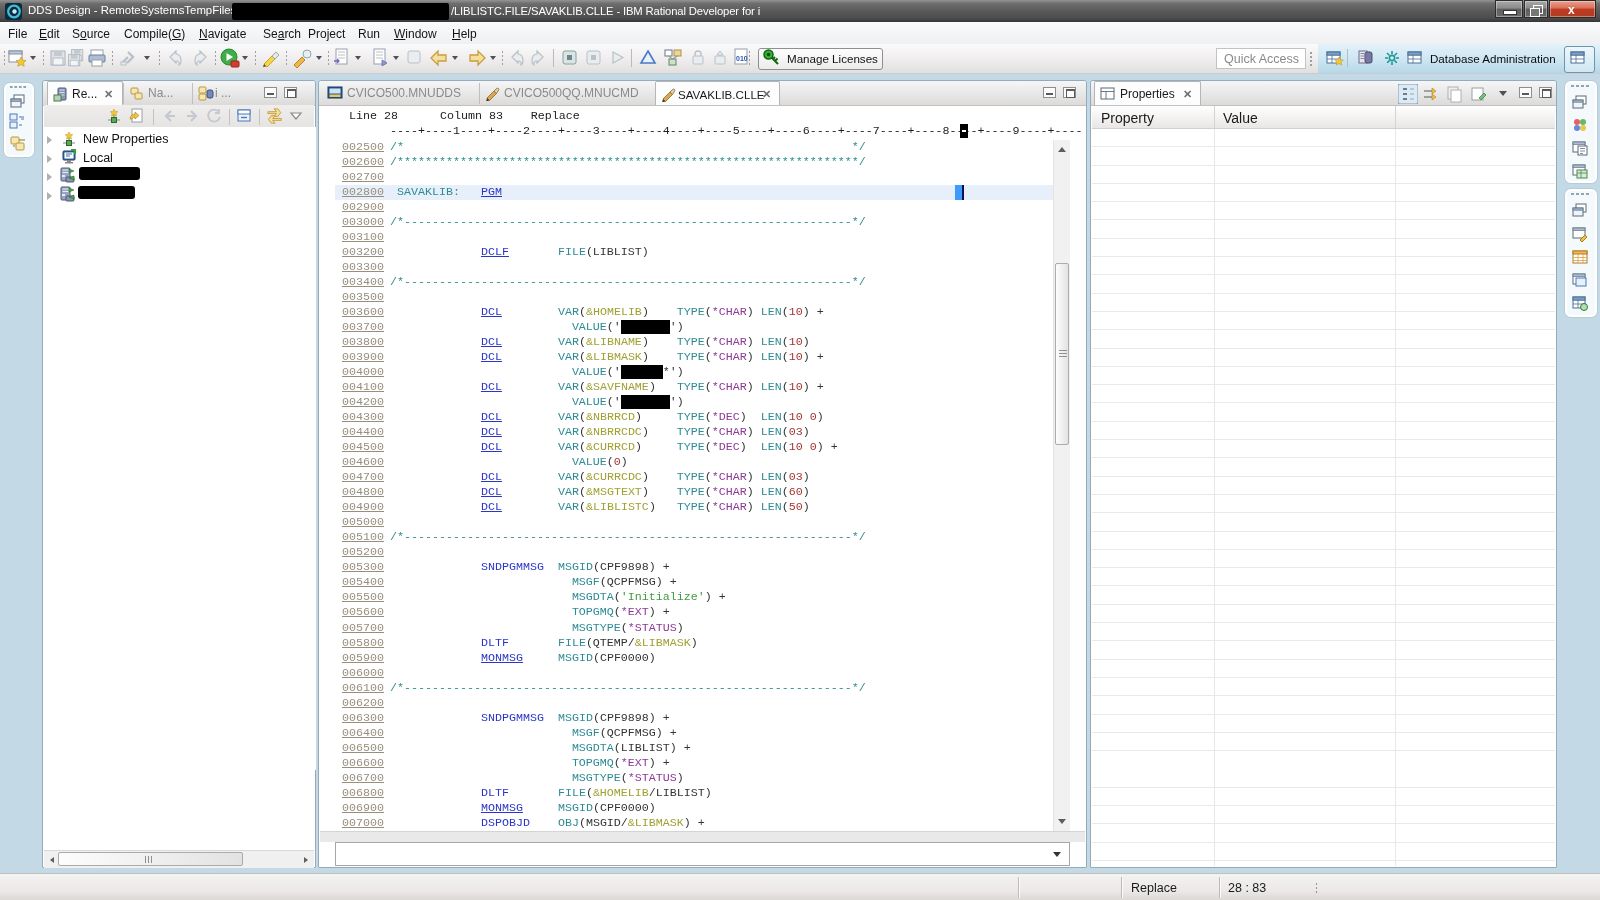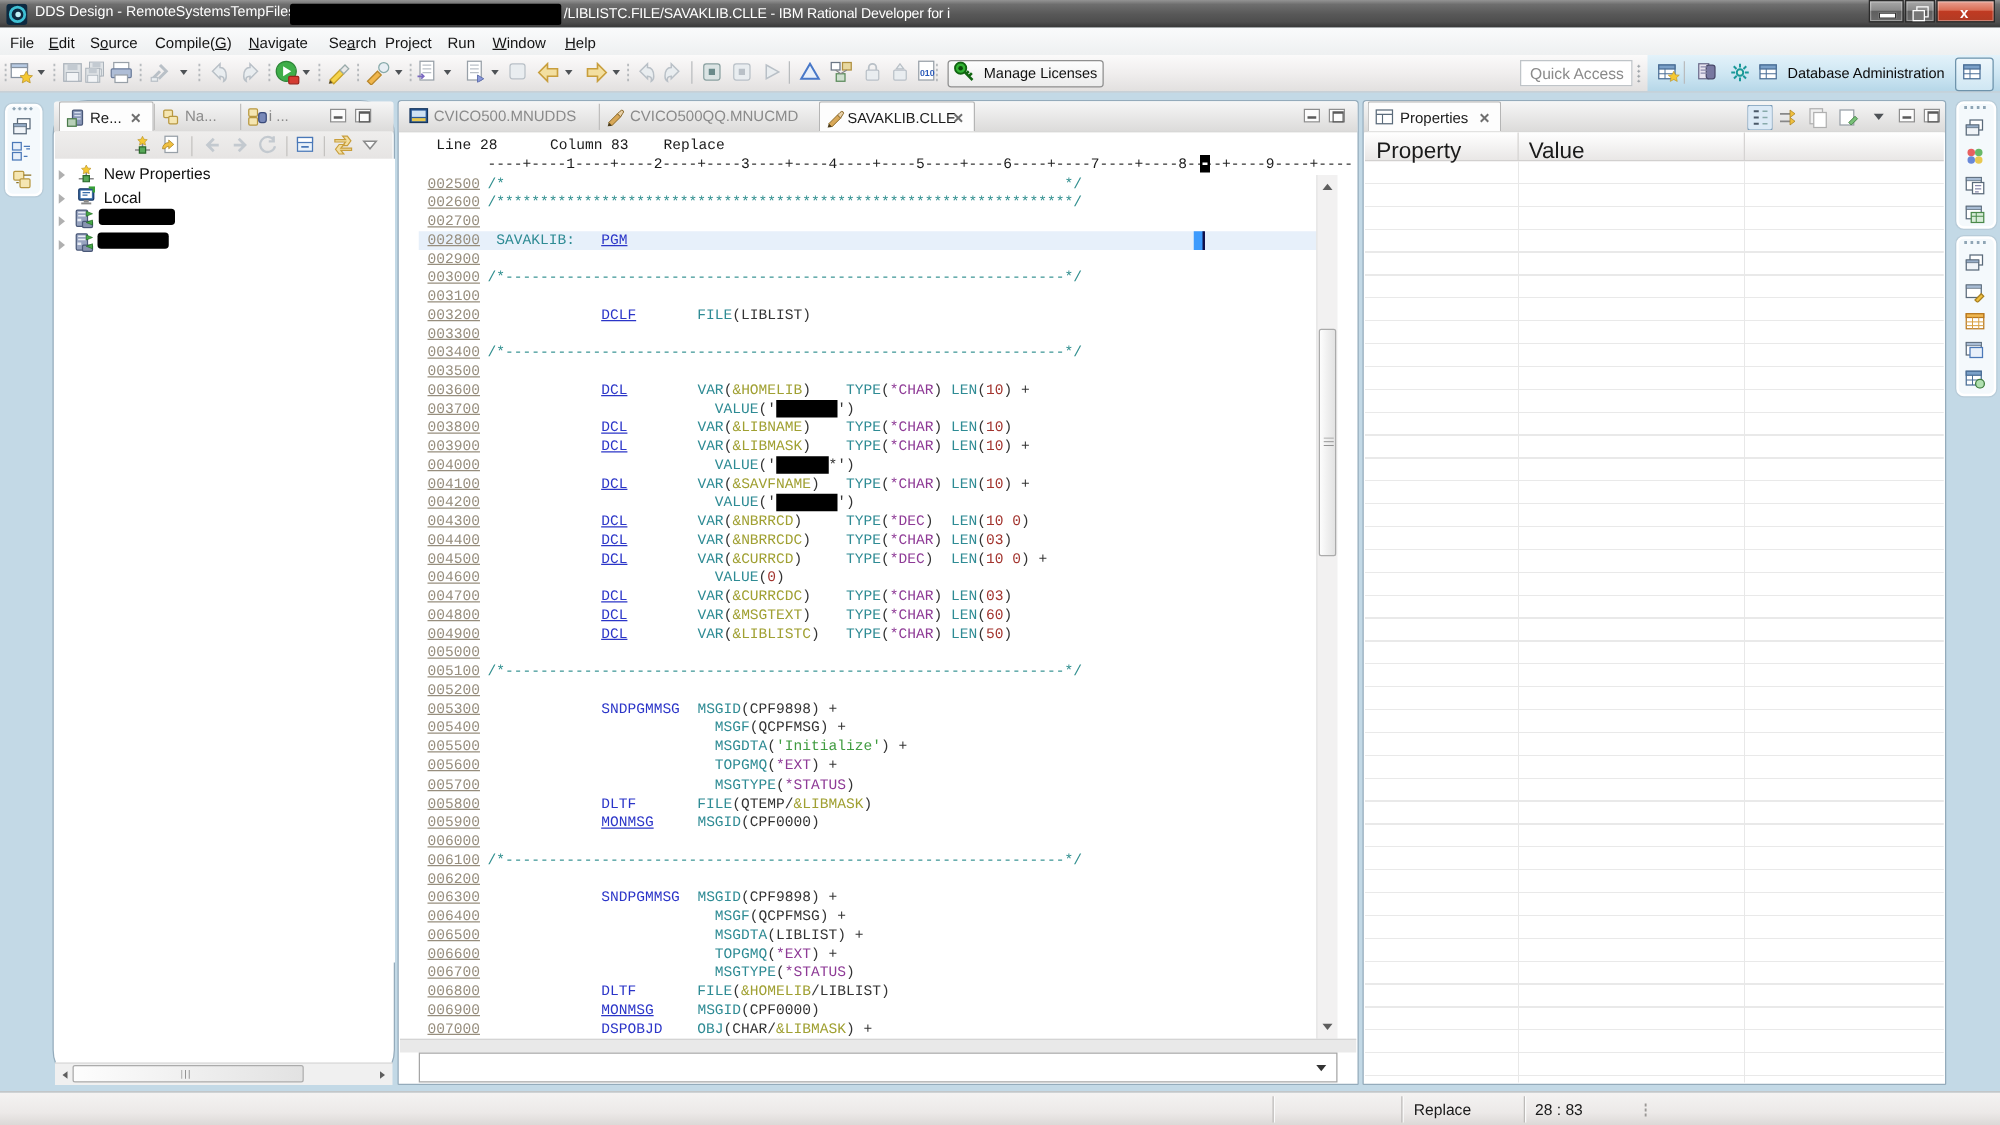--- a/index.html
+++ b/index.html
@@ -55,21 +55,21 @@
 .code .n{color:#a3352f;}
 .code .g{color:#3f9b3f;}
 .code .p{color:#333;}
 .code .rd{background:#000;}
 .curline{position:absolute;left:16px;top:104px;width:719px;height:15px;background:#e7f0fa;}
 .vscroll{position:absolute;background:#f2f1f1;border-left:1px solid #e3e3e3;}
 .sb-thumb{position:absolute;background:linear-gradient(90deg,#fdfdfd,#e2e2e2);border:1px solid #ababab;border-radius:2px;box-sizing:border-box;}
 .arrow{position:absolute;width:0;height:0;}
 
 .prop-head{position:absolute;left:1px;top:25px;right:1px;height:22px;background:linear-gradient(180deg,#ffffff,#e9e7e6);border-bottom:1px solid #d2d0cf;}
-.prop-head span{position:absolute;top:4px;font-size:18px;color:#1a1a1a;}
+.prop-head span{position:absolute;top:4px;font-size:14px;color:#1a1a1a;}
 
 .statusbar{position:absolute;left:0;top:873px;width:1600px;height:27px;background:linear-gradient(180deg,#f4f3f2 0%,#ece9e8 60%,#dad7d5 100%);border-top:1px solid #c2c0be;}
 .statusbar .st{position:absolute;top:7px;font-size:12.5px;color:#1a1a1a;}
 .ssep{position:absolute;top:3px;width:1px;height:21px;background:#bdbbb9;box-shadow:1px 0 0 #fbfbfb;}
 
 .stripbox{position:absolute;background:#f4f9fc;border:1px solid #b7cbd8;border-radius:7px;box-shadow:inset 0 0 0 2px #fff;}
 </style></head>
 <body>
 <div class="app">
 
@@ -348,21 +348,21 @@
       <rect x="1" y="2" width="12" height="2.6" fill="#a8bcd4" stroke="#5a6a7a" stroke-width=".6"></rect>
       <rect x="4" y="6" width="10" height="8" fill="#e8f0fa" stroke="#4a78b8"></rect>
     </svg>
 <svg class="abs" style="left:1572px;top:295px" width="16" height="16" viewBox="0 0 16 16">
       <rect x="1" y="2" width="12" height="11" fill="#fff" stroke="#4a6e96"></rect>
       <rect x="1" y="2" width="12" height="3.2" fill="#7aa0c8" stroke="#4a6e96"></rect>
       <path d="M6 5 V13 M1 9 H14" stroke="#4a6e96" stroke-width=".8"></path>
       <circle cx="12" cy="12" r="3.5" fill="#b0e0b0" stroke="#3a7a3a"></circle>
     </svg>
 
-<div class="panel" style="left:42px;top:80px;width:274px;height:788px;border-radius:28px;">
+<div class="panel" style="left:42px;top:80px;width:274px;height:788px;">
   <div class="tabbar"></div>
   <div class="tab tab-active" style="left:4px;width:76px;">
         <svg class="abs" style="left:5px;top:4px" width="16" height="16" viewBox="0 0 16 16">
           <rect x="5" y="2" width="8" height="12" rx="1" fill="#8a98b8" stroke="#4a5878"></rect>
           <path d="M6.5 4 h5 M6.5 6.5 h5 M6.5 9 h5" stroke="#d8e0f0" stroke-width="1"></path>
           <rect x="1" y="9" width="7" height="6" fill="#b8d0b8" stroke="#4a7a4a"></rect>
         </svg>
         <span class="tx" style="left:24px">Re...</span>
         <span class="xglyph" style="left:56px">✕</span>
       </div>
@@ -595,21 +595,21 @@
 
 <i class="c">/*----------------------------------------------------------------*/</i>
 
              <i class="b">SNDPGMMSG</i>  <i class="k">MSGID</i><i class="p">(CPF9898)</i> <i class="p">+</i>
                           <i class="k">MSGF</i><i class="p">(QCPFMSG)</i> <i class="p">+</i>
                           <i class="k">MSGDTA</i><i class="p">(</i><i class="p">LIBLIST</i><i class="p">)</i> <i class="p">+</i>
                           <i class="k">TOPGMQ</i><i class="p">(</i><i class="s">*EXT</i><i class="p">)</i> <i class="p">+</i>
                           <i class="k">MSGTYPE</i><i class="p">(</i><i class="s">*STATUS</i><i class="p">)</i>
              <i class="b">DLTF</i>       <i class="k">FILE</i><i class="p">(</i><i class="v">&amp;HOMELIB</i><i class="p">/LIBLIST)</i>
              <i class="b u">MONMSG</i>     <i class="k">MSGID</i><i class="p">(CPF0000)</i>
-             <i class="b">DSPOBJD</i>    <i class="k">OBJ</i><i class="p">(CHAR/</i><i class="v">&amp;LIBMASK</i><i class="p">)</i> <i class="p">+</i></pre>
+             <i class="b">DSPOBJD</i>    <i class="k">OBJ</i><i class="p">(MSGID/</i><i class="v">&amp;LIBMASK</i><i class="p">)</i> <i class="p">+</i></pre>
 
   <div class="abs" style="left:636px;top:104px;width:8px;height:15px;background:#3d9bfd;"></div>
   <div class="abs" style="left:643px;top:104px;width:2px;height:15px;background:#10104a;"></div>
 
   <div class="vscroll" style="left:734px;top:59px;width:16px;height:691px;">
     <div class="arrow" style="left:4px;top:7px;border-left:4px solid transparent;border-right:4px solid transparent;border-bottom:5px solid #5e5e5e;"></div>
     <div class="arrow" style="left:4px;top:679px;border-left:4px solid transparent;border-right:4px solid transparent;border-top:5px solid #5e5e5e;"></div>
     <div class="sb-thumb" style="left:1px;top:123px;width:14px;height:182px;">
       <div class="abs" style="left:3px;top:86px;width:8px;height:8px;background-image:linear-gradient(180deg,#909090 1px,transparent 1px);background-size:8px 3px;"></div>
     </div>

